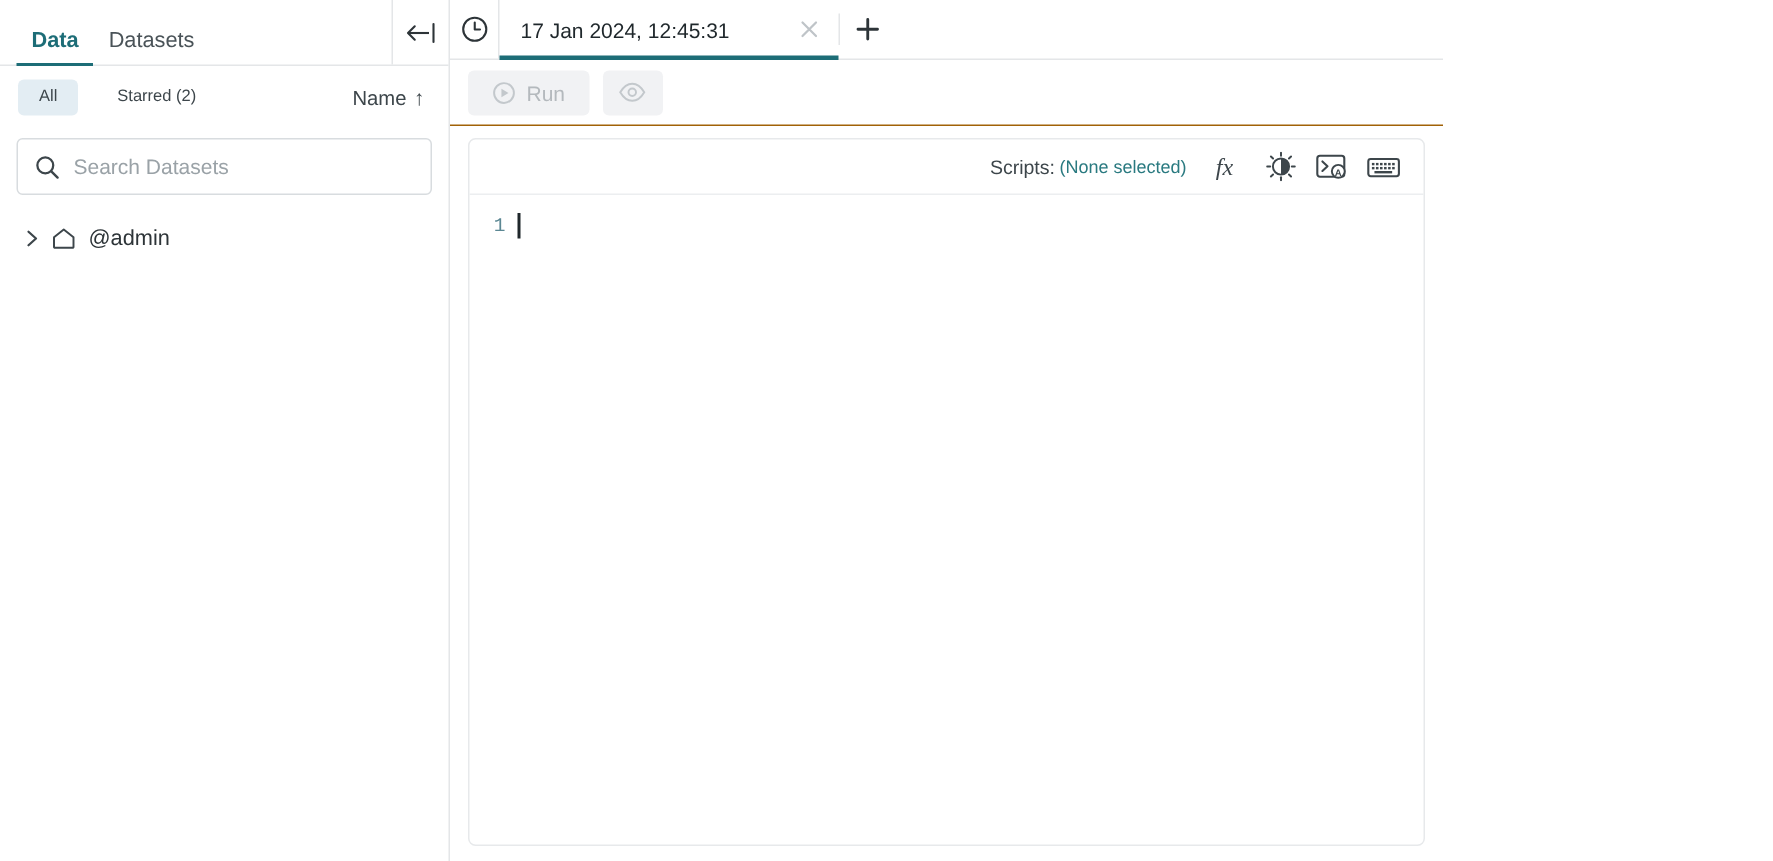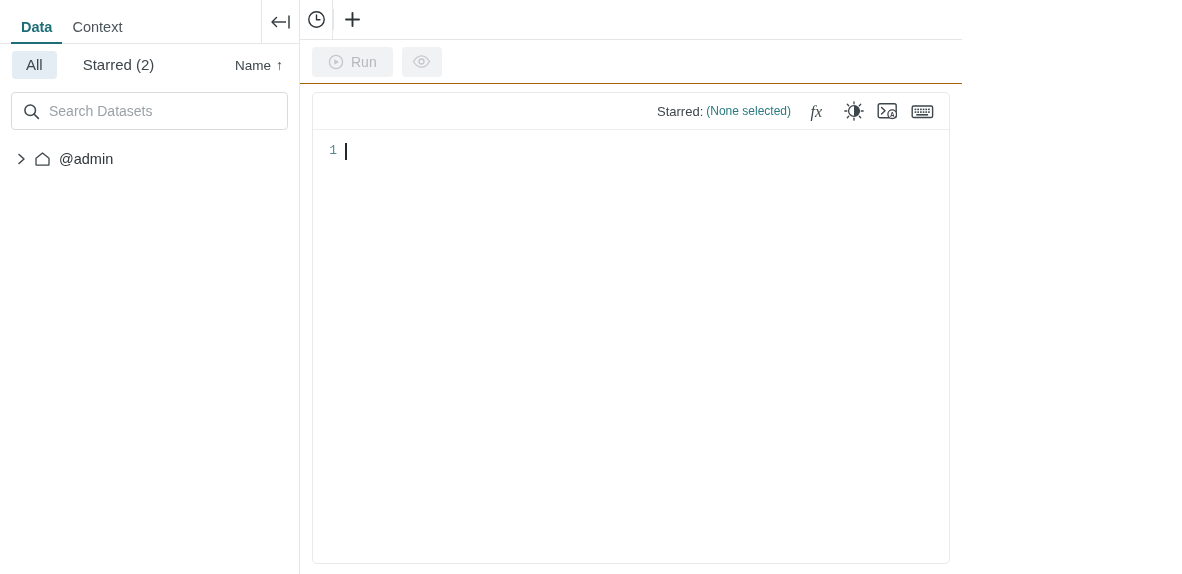--- a/index.html
+++ b/index.html
@@ -45,21 +45,21 @@
     border-left: 1px solid #e4e6e8;
   }
 
   .filter-row {
     height: 42px; flex: none;
     display: flex; align-items: center;
     padding: 0 12px;
     position: relative;
   }
   .chip {
-    font-size: 15px; color: #3d464b;
+    font-size: 11px; color: #3d464b;
     padding: 5px 14px; border-radius: 4px;
     cursor: pointer; line-height: 1.2;
   }
   .chip.active { background: #e3edf3; }
   .chip.plain { margin-left: 12px; }
   .sort-ctl {
     position: absolute; right: 16px; top: 50%; transform: translateY(-50%);
     display: flex; align-items: center; gap: 5px;
     font-size: 13.5px; color: #3d464b; cursor: pointer;
   }
@@ -186,21 +186,21 @@
 
 <div class="app">
 
   <aside class="sidebar">
 
     <div class="sidebar-tabs">
       <div class="stab active">
         <span>Data</span>
       </div>
       <div class="stab">
-        <span>Context</span>
+        <span>Datasets</span>
       </div>
       <div class="collapse-btn">
         <svg width="22" height="16" viewBox="0 0 22 16">
           <path d="M2 8 H16" stroke="#2d3438" stroke-width="1.4" fill="none"></path>
           <path d="M6.5 3.5 L2 8 L6.5 12.5" stroke="#2d3438" stroke-width="1.4" fill="none" stroke-linecap="round" stroke-linejoin="round"></path>
           <path d="M19 2 V14" stroke="#2d3438" stroke-width="1.4" fill="none" stroke-linecap="round"></path>
         </svg>
       </div>
     </div>
 
@@ -247,20 +247,28 @@
 
   <section class="main">
 
     <div class="tabbar">
       <div class="tabbar-clock">
         <svg width="19" height="19" viewBox="0 0 19 19">
           <circle cx="9.5" cy="9.5" r="7.7" stroke="#2d3438" stroke-width="1.4" fill="none"></circle>
           <path d="M9.5 5 V9.7 H13" stroke="#2d3438" stroke-width="1.4" fill="none" stroke-linecap="round" stroke-linejoin="round"></path>
         </svg>
       </div>
+      <div class="doc-tab active">
+        <span class="doc-tab-label">17 Jan 2024, 12:45:31</span>
+        <span class="tab-close">
+          <svg width="13" height="13" viewBox="0 0 13 13">
+            <path d="M2 2 L11 11 M11 2 L2 11" stroke="#bfc4c8" stroke-width="1.5" stroke-linecap="round"></path>
+          </svg>
+        </span>
+      </div>
       <div class="tab-sep"></div>
       <div class="tab-add">
         <svg width="17" height="17" viewBox="0 0 17 17">
           <path d="M8.5 2 V15 M2 8.5 H15" stroke="#2d3438" stroke-width="1.9" stroke-linecap="round"></path>
         </svg>
       </div>
     </div>
 
     <div class="toolbar">
       <button class="btn-disabled">
@@ -276,21 +284,21 @@
           <circle cx="9.5" cy="7.5" r="2.5" stroke="#c3c8cc" stroke-width="1.3" fill="none"></circle>
         </svg>
       </button>
 
     </div>
 
     <div class="editor-area">
       <div class="editor-panel">
 
         <div class="context-bar">
-          <span class="ctx-label">Starred:</span>
+          <span class="ctx-label">Scripts:</span>
           <span class="ctx-value">(None selected)</span>
 
           <div class="ctx-icon">
             <svg width="21" height="19" viewBox="0 0 21 19">
               <text x="0.5" y="14.5" font-family="Liberation Serif, serif" font-style="italic" font-size="16" fill="#3d464b">fx</text>
             </svg>
           </div>
 
           <div class="ctx-icon">
             <svg width="20" height="20" viewBox="0 0 20 20">

